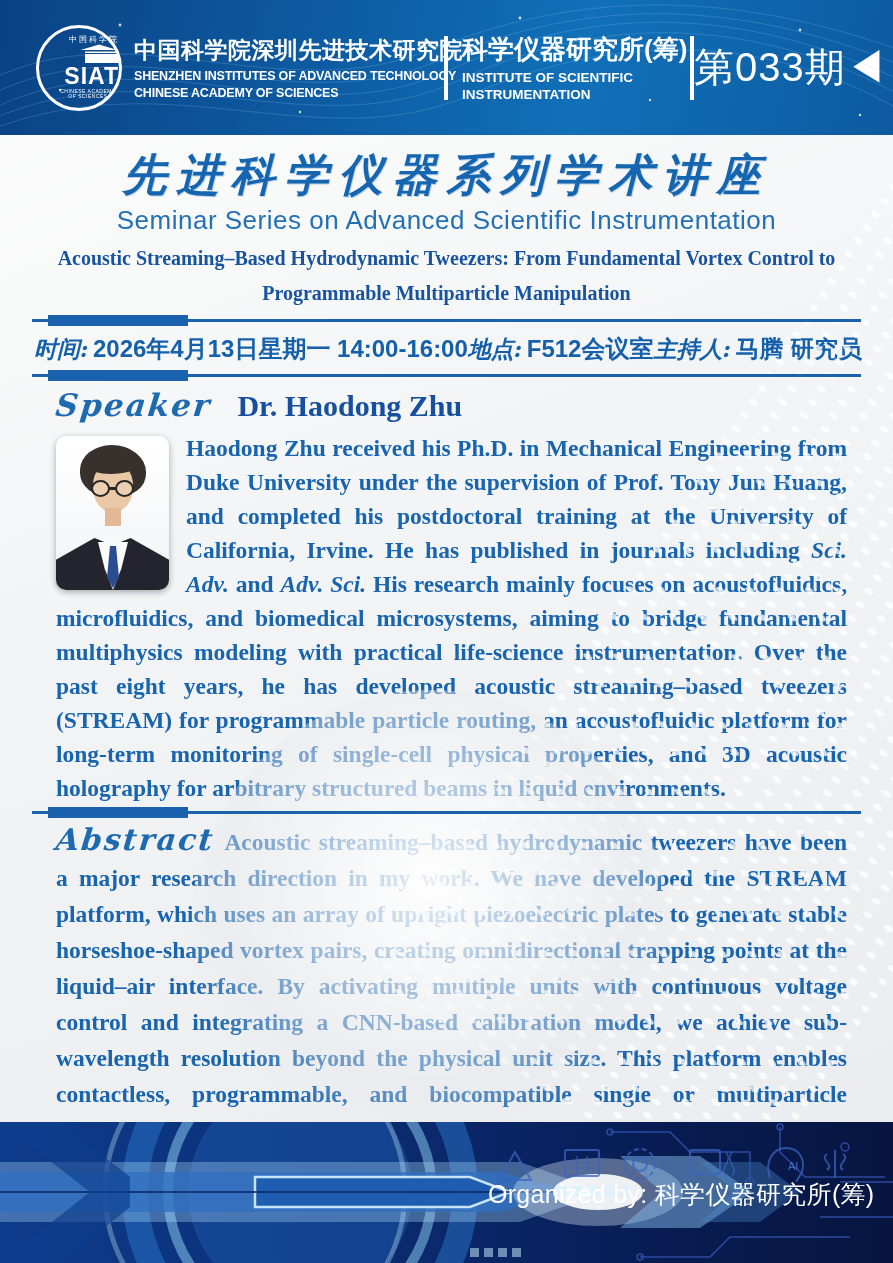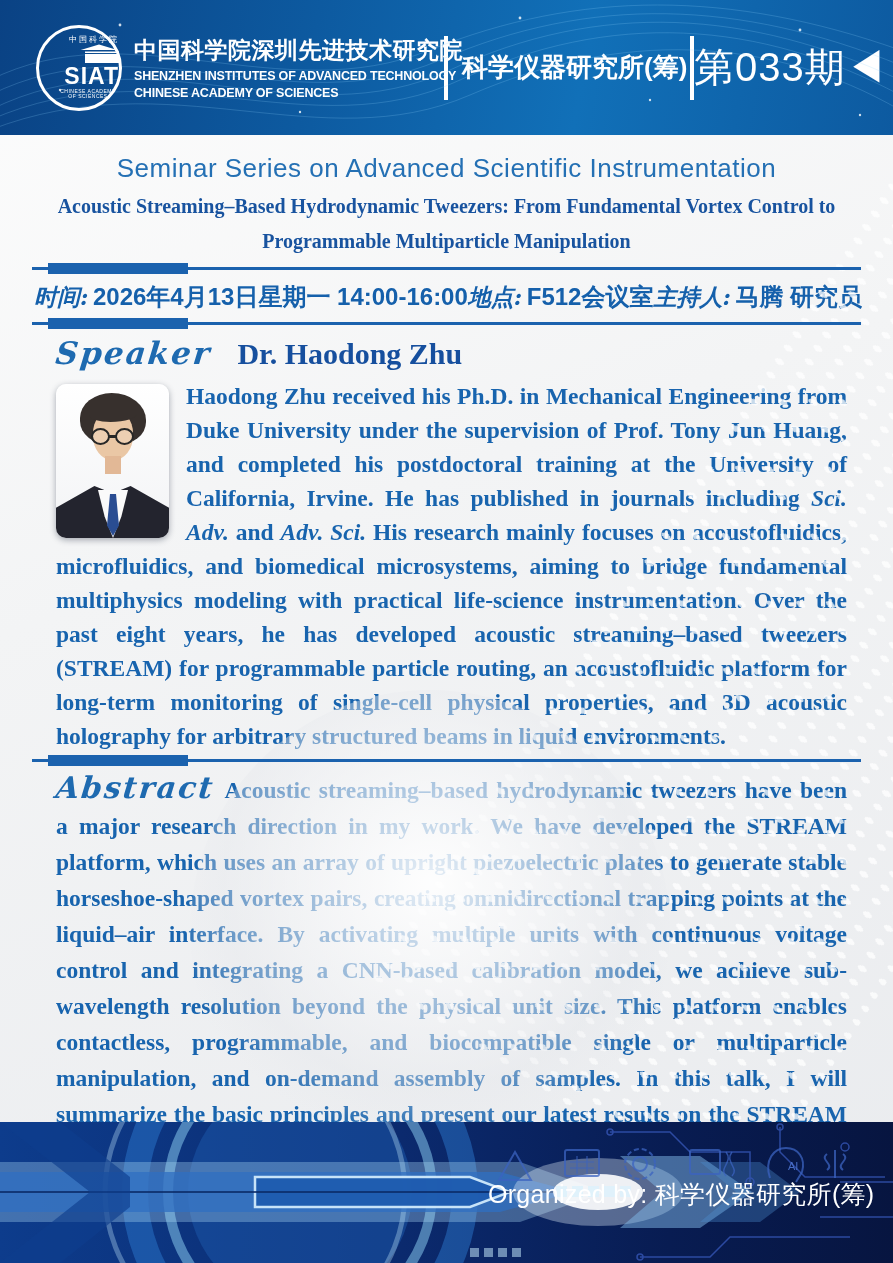--- a/index.html
+++ b/index.html
@@ -164,28 +164,33 @@
     <div class="org-block">
       <div class="org-cn">中国科学院深圳先进技术研究院</div>
       <div class="org-en">SHENZHEN INSTITUTES OF ADVANCED TECHNOLOGY</div>
       <div class="org-en">CHINESE ACADEMY OF SCIENCES</div>
     </div>
 
     <div class="vbar b1"></div>
 
     <div class="inst-block">
       <div class="inst-cn">科学仪器研究所(筹)</div>
+      <div class="inst-en">
+        <div>INSTITUTE OF SCIENTIFIC</div>
+        <div>INSTRUMENTATION</div>
+      </div>
     </div>
 
     <div class="vbar"></div>
 
     <div class="issue">第033期◀◀</div>
   </div>
 
   <div class="title-wrap">
+    <div class="title-cn">先进科学仪器系列学术讲座</div>
     <div class="title-en">Seminar Series on Advanced Scientific Instrumentation</div>
     <div class="talk-title">Acoustic Streaming–Based Hydrodynamic Tweezers: From Fundamental Vortex Control to Programmable Multiparticle Manipulation</div>
   </div>
 
   <div class="rule r1">
       <span class="thick"></span>
     </div>
 
   <div class="info-row">
     <div>

